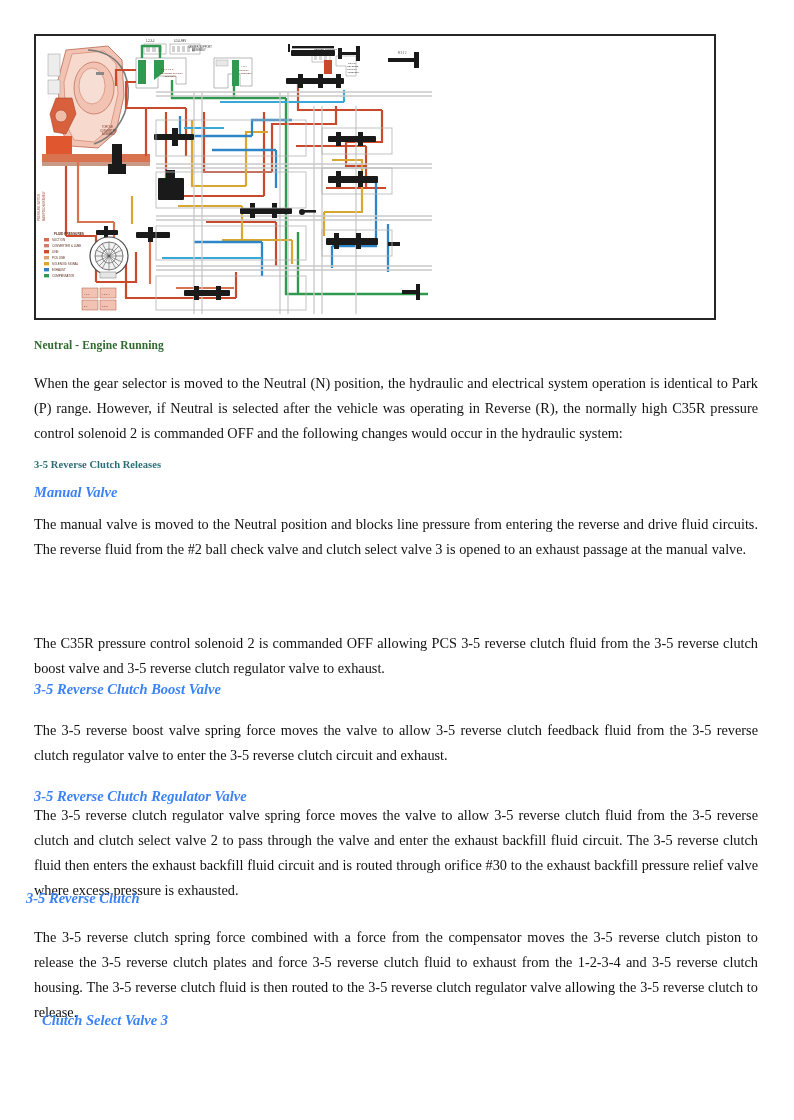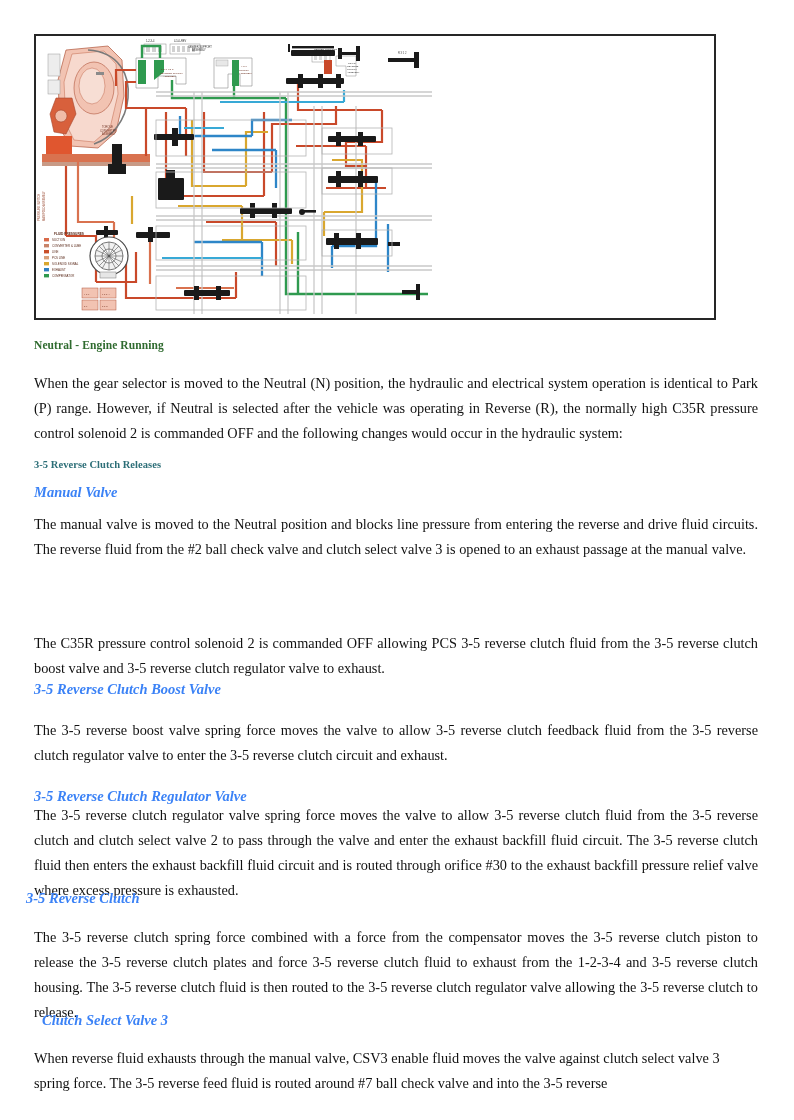--- a/index.html
+++ b/index.html
@@ -397,15 +397,14 @@
   <div class="h-black" style="left:34px; top:681px;text-align:center;">3-5 Reverse Clutch Boost Valve</div>
   <div class="para" style="top:718px;">The 3-5 reverse boost valve spring force moves the valve to allow 3-5 reverse clutch feedback fluid from the 3-5 reverse clutch regulator valve to enter the 3-5 reverse clutch circuit and exhaust.</div>
 
   <div class="h-black" style="left:34px; top:768px;margin-top:20px;">3-5 Reverse Clutch Regulator Valve</div>
   <div class="para" style="top:803px;">The 3-5 reverse clutch regulator valve spring force moves the valve to allow 3-5 reverse clutch fluid from the 3-5 reverse clutch and clutch select valve 2 to pass through the valve and enter the exhaust backfill fluid circuit. The 3-5 reverse clutch fluid then enters the exhaust backfill fluid circuit and is routed through orifice #30 to the exhaust backfill pressure relief valve where excess pressure is exhausted.</div>
 
   <div class="h-black" style="left:26px; top:890px;">3-5 Reverse Clutch</div>
   <div class="para" style="top:925px;">The 3-5 reverse clutch spring force combined with a force from the compensator moves the 3-5 reverse clutch piston to release the 3-5 reverse clutch plates and force 3-5 reverse clutch fluid to exhaust from the 1-2-3-4 and 3-5 reverse clutch housing. The 3-5 reverse clutch fluid is then routed to the 3-5 reverse clutch regulator valve allowing the 3-5 reverse clutch to release.</div>
 
   <div class="h-black" style="left:42px; top:1012px;">Clutch Select Valve 3</div>
-  <div class="para nojust" style="top:1046px;">When reverse fluid exhausts through the manual valve, CSV3 enable fluid moves the valve against clutch select valve 3 spring force. The 3-5 reverse feed fluid is routed around #7 ball check valve and into the 3-5 reverse</div>
 
 </div>
 
 </body></html>

